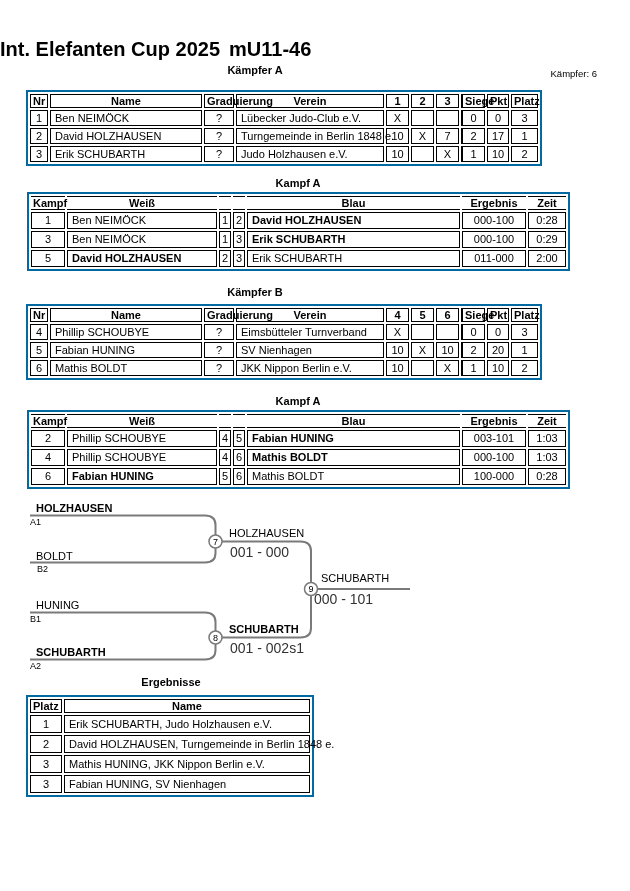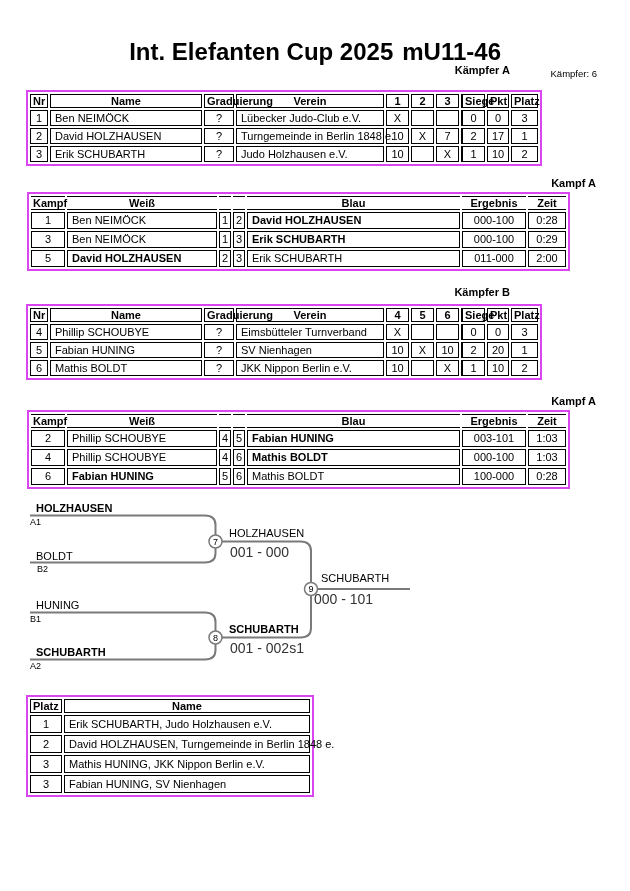--- a/index.html
+++ b/index.html
@@ -1,30 +1,30 @@
 <!DOCTYPE html>
 <html><head>
 <meta charset="utf-8">
 <style>
   html,body { margin:0; padding:0; background:#fff; }
   .page { position:relative; width:630px; height:891px; background:#fff; overflow:hidden;
           font-family:"Liberation Sans","DejaVu Sans",sans-serif; color:#000; }
 
-  .title { position:absolute; top:38px; left:0; width:501px; display:flex; justify-content:flex-end;
-           gap:9px; font-size:24px; font-weight:bold; white-space:nowrap; }
-
-  .sec-h { position:absolute; font-size:11px; font-weight:bold; text-align:right; }
+  .title { position:absolute; top:38px; left:0; width:501px; display:flex; justify-content:flex-start;
+           gap:9px; font-size:20px; font-weight:bold; white-space:nowrap; }
+
+  .sec-h { position:absolute; font-size:11px; font-weight:bold; text-align:center; }
   #h-pool-a  { top:64px;  left:0;    width:510px; }
   #h-match-a { top:177px; left:0;    width:596px; }
   #h-pool-b  { top:286px; left:0;    width:510px; }
   #h-match-b { top:395px; left:0;    width:596px; }
   #h-results { top:676px; left:26px; width:290px; }
   #fighter-count { position:absolute; top:68px; right:33px; font-size:9.5px; }
 
-  table { position:absolute; border-collapse:separate; border-spacing:2px; border:2px solid #d946ef;
+  table { position:absolute; border-collapse:separate; border-spacing:2px; border:2px solid #0369a1;
           table-layout:fixed; background:#fff; }
   th,td { border:1px solid #000; font-size:11px; padding:0 2px; white-space:nowrap; overflow:visible;
           height:14px; line-height:14px; font-weight:normal; }
   th { font-weight:bold; text-align:center; height:12px; line-height:12px; }
   td.c { text-align:center; }
   td.l { text-align:left; padding:0 4px; }
   .hl { text-align:left; padding-left:2px; }
   .sepL { border-left-width:2px; }
   .win { font-weight:bold; }
   .mh { border-left:none; border-right:none; }
@@ -330,20 +330,21 @@
   <div class="blab bold" style="left:36px;top:646px">SCHUBARTH</div>
   <div class="bseed" style="left:30px;top:661px">A2</div>
 
   <div class="blab" style="left:229px;top:527px">HOLZHAUSEN</div>
   <div class="bscore" style="left:230px;top:544px">001 - 000</div>
   <div class="blab bold" style="left:229px;top:623px">SCHUBARTH</div>
   <div class="bscore" style="left:230px;top:640px">001 - 002s1</div>
   <div class="blab" style="left:321px;top:572px">SCHUBARTH</div>
   <div class="bscore" style="left:314px;top:591px">000 - 101</div>
 
+  <div class="sec-h" id="h-results">Ergebnisse</div>
 
   <table id="results">
     <colgroup>
         <col style="width:32px">
         <col style="width:246px">
       </colgroup>
     <thead>
         <tr>
       <th class="hl">Platz</th>
       <th>Name</th>

